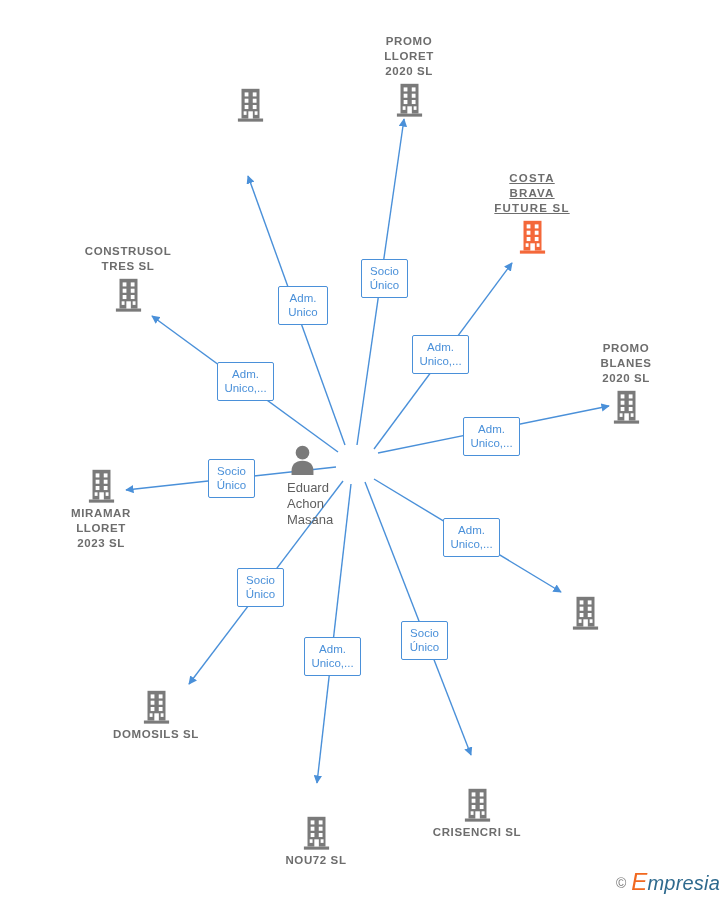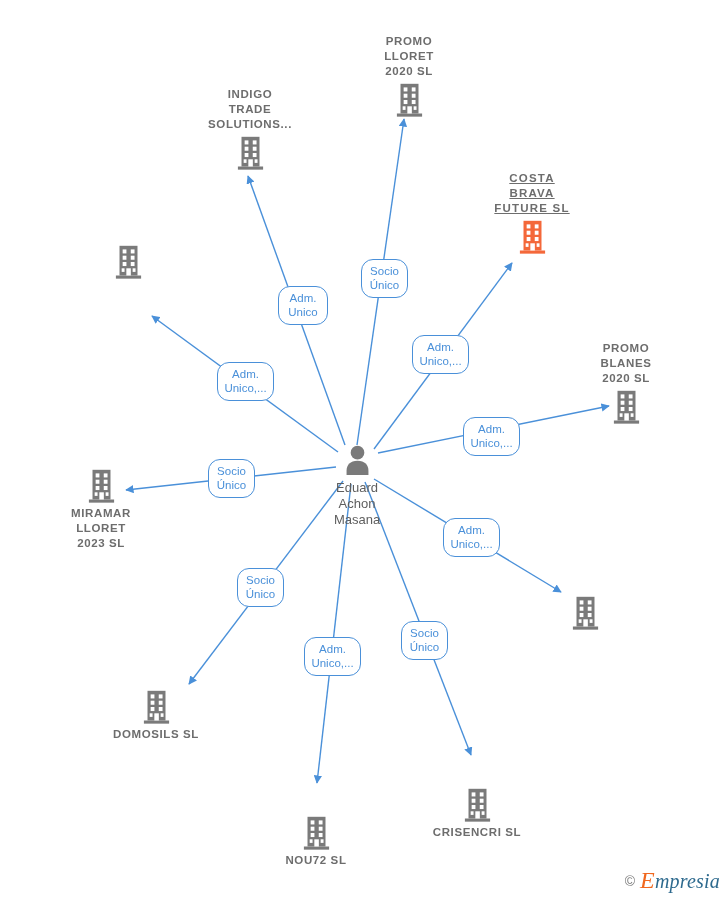--- a/index.html
+++ b/index.html
@@ -51,37 +51,36 @@
   .node.highlight .caption {
     color: #6d6d6d;
     letter-spacing: 1.2px;
     text-decoration: underline;
   }
   
   .person-node {
     position: absolute;
     width: 140px;
     margin-left: -70px;
-    text-align: center;
   }
   .person-node .caption {
     display: block;
     white-space: pre-line;
     color: #5e5e5e;
     font-size: 13px;
     line-height: 16px;
     font-weight: normal;
     margin-top: 1px;
   }
   
   .edge-label {
     position: absolute;
     box-sizing: border-box;
     border: 1.4px solid #4a90d9;
-    border-radius: 12px;
+    border-radius: 2px;
     background: #ffffff;
     color: #4a90d9;
     font-size: 11.5px;
     line-height: 14px;
     text-align: center;
     padding: 4px 6px 5px 6px;
     white-space: pre-line;
     font-family: "Liberation Sans", "DejaVu Sans", sans-serif;
   }
   
@@ -93,24 +92,24 @@
     align-items: center;
     gap: 5px;
     user-select: none;
   }
   #watermark .copy {
     color: #7b7b7b;
     font-size: 14px;
     line-height: 14px;
   }
   #watermark .brand {
-    font-family: Liberation Serif, serif;
+    font-family: Liberation Sans, sans-serif;
     font-style: italic;
     font-size: 20px;
-    line-height: 28px;
+    line-height: 23px;
     color: #2e6a8e;
     letter-spacing: 0.2px;
   }
   #watermark .brand .cap {
     color: #f1681f;
     font-size: 24px;
   }
 </style>
 </head>
 <body>
@@ -150,23 +149,20 @@
             <rect x="9.5" y="13" width="4.2" height="4.5" fill="#ffffff"></rect>
             <rect x="18.5" y="13" width="4.2" height="4.5" fill="#ffffff"></rect>
             <rect x="9.5" y="20" width="4.2" height="4.5" fill="#ffffff"></rect>
             <rect x="18.5" y="20" width="4.2" height="4.5" fill="#ffffff"></rect>
             <rect x="13.6" y="27" width="5" height="8" fill="#ffffff"></rect>
             <rect x="8.4" y="27" width="3.2" height="4" fill="#ffffff"></rect>
             <rect x="20.6" y="27" width="3.2" height="4" fill="#ffffff"></rect>
           </svg></span>
       </div>
       <div class="node above" style="left: 250px; top: 87px;">
-        <span class="caption">INDIGO
-TRADE
-SOLUTIONS...</span>
         <span class="glyph"><svg width="29" height="36" viewBox="0 0 32 40">
             <path d="M6 2 h20 v33 h-20 z" fill="#7a7a7a"></path>
             <rect x="2" y="35" width="28" height="3.5" fill="#7a7a7a"></rect>
             <rect x="9.5" y="6" width="4.2" height="4.5" fill="#ffffff"></rect>
             <rect x="18.5" y="6" width="4.2" height="4.5" fill="#ffffff"></rect>
             <rect x="9.5" y="13" width="4.2" height="4.5" fill="#ffffff"></rect>
             <rect x="18.5" y="13" width="4.2" height="4.5" fill="#ffffff"></rect>
             <rect x="9.5" y="20" width="4.2" height="4.5" fill="#ffffff"></rect>
             <rect x="18.5" y="20" width="4.2" height="4.5" fill="#ffffff"></rect>
             <rect x="13.6" y="27" width="5" height="8" fill="#ffffff"></rect>
@@ -186,20 +182,22 @@
             <rect x="9.5" y="13" width="4.2" height="4.5" fill="#ffffff"></rect>
             <rect x="18.5" y="13" width="4.2" height="4.5" fill="#ffffff"></rect>
             <rect x="9.5" y="20" width="4.2" height="4.5" fill="#ffffff"></rect>
             <rect x="18.5" y="20" width="4.2" height="4.5" fill="#ffffff"></rect>
             <rect x="13.6" y="27" width="5" height="8" fill="#ffffff"></rect>
             <rect x="8.4" y="27" width="3.2" height="4" fill="#ffffff"></rect>
             <rect x="20.6" y="27" width="3.2" height="4" fill="#ffffff"></rect>
           </svg></span>
       </div>
       <div class="node above" style="left: 128px; top: 244px;">
+        <span class="caption">CONSTRUSOL
+TRES  SL</span>
         <span class="glyph"><svg width="29" height="36" viewBox="0 0 32 40">
             <path d="M6 2 h20 v33 h-20 z" fill="#7a7a7a"></path>
             <rect x="2" y="35" width="28" height="3.5" fill="#7a7a7a"></rect>
             <rect x="9.5" y="6" width="4.2" height="4.5" fill="#ffffff"></rect>
             <rect x="18.5" y="6" width="4.2" height="4.5" fill="#ffffff"></rect>
             <rect x="9.5" y="13" width="4.2" height="4.5" fill="#ffffff"></rect>
             <rect x="18.5" y="13" width="4.2" height="4.5" fill="#ffffff"></rect>
             <rect x="9.5" y="20" width="4.2" height="4.5" fill="#ffffff"></rect>
             <rect x="18.5" y="20" width="4.2" height="4.5" fill="#ffffff"></rect>
             <rect x="13.6" y="27" width="5" height="8" fill="#ffffff"></rect>

